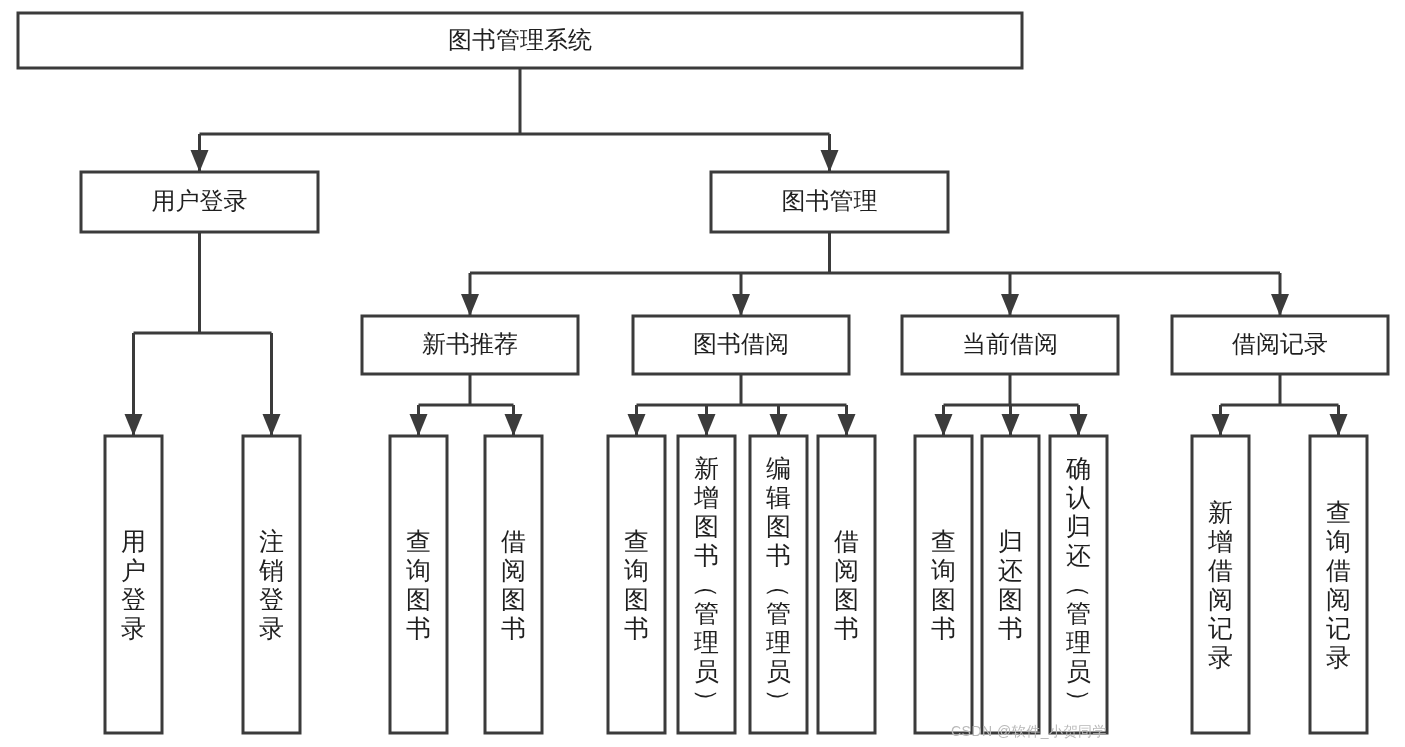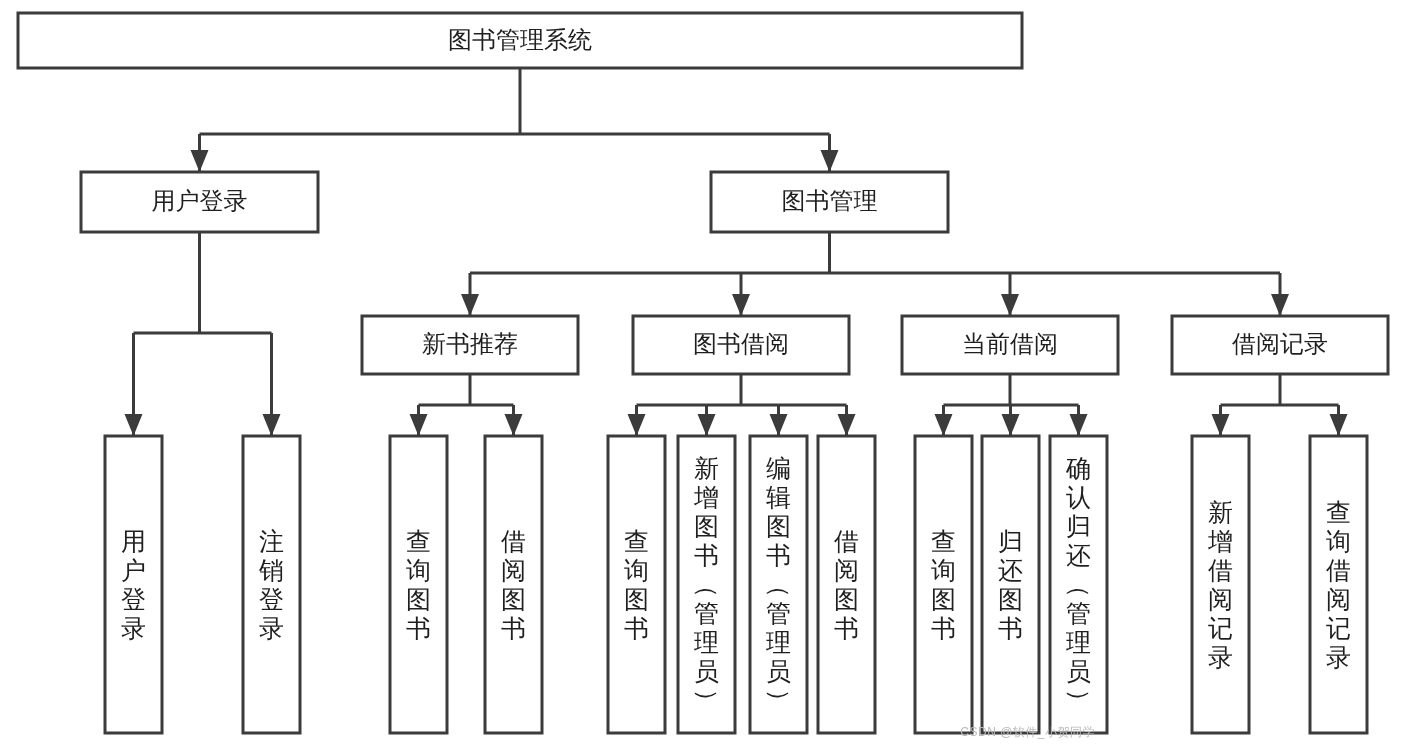--- a/index.html
+++ b/index.html
@@ -11,23 +11,23 @@
   #diagram-root{position:absolute;left:0;top:0;width:1119px;height:747px;}
   svg{display:block;}
   .box-rect{fill:#ffffff;stroke:#3b3b3b;stroke-width:3;}
   .conn{stroke:#3b3b3b;stroke-width:3;fill:none;stroke-linecap:butt;}
   .arrow-head{fill:#3b3b3b;stroke:none;}
   .lbl-h{
     font-family:"Liberation Sans","DejaVu Sans",sans-serif;
     font-size:24px;fill:#1f1f1f;text-anchor:middle;dominant-baseline:middle;
   }
   .watermark{
-    position:absolute;right:24px;bottom:6px;
+    position:absolute;right:12px;bottom:6px;
     font-family:"Liberation Sans","DejaVu Sans",sans-serif;
-    font-size:12px;color:#b9b9b9;white-space:nowrap;
+    font-size:14px;color:#b9b9b9;white-space:nowrap;
     letter-spacing:0.5px;
   }
 </style>
 </head>
 <body>
 
 <div id="diagram-root">
   <svg id="tree-svg" width="1405" height="747" viewBox="0 0 1405 747" xmlns="http://www.w3.org/2000/svg">
     <g id="connectors-layer">
         <line x1="520" y1="68" x2="520" y2="134" class="conn"></line>

